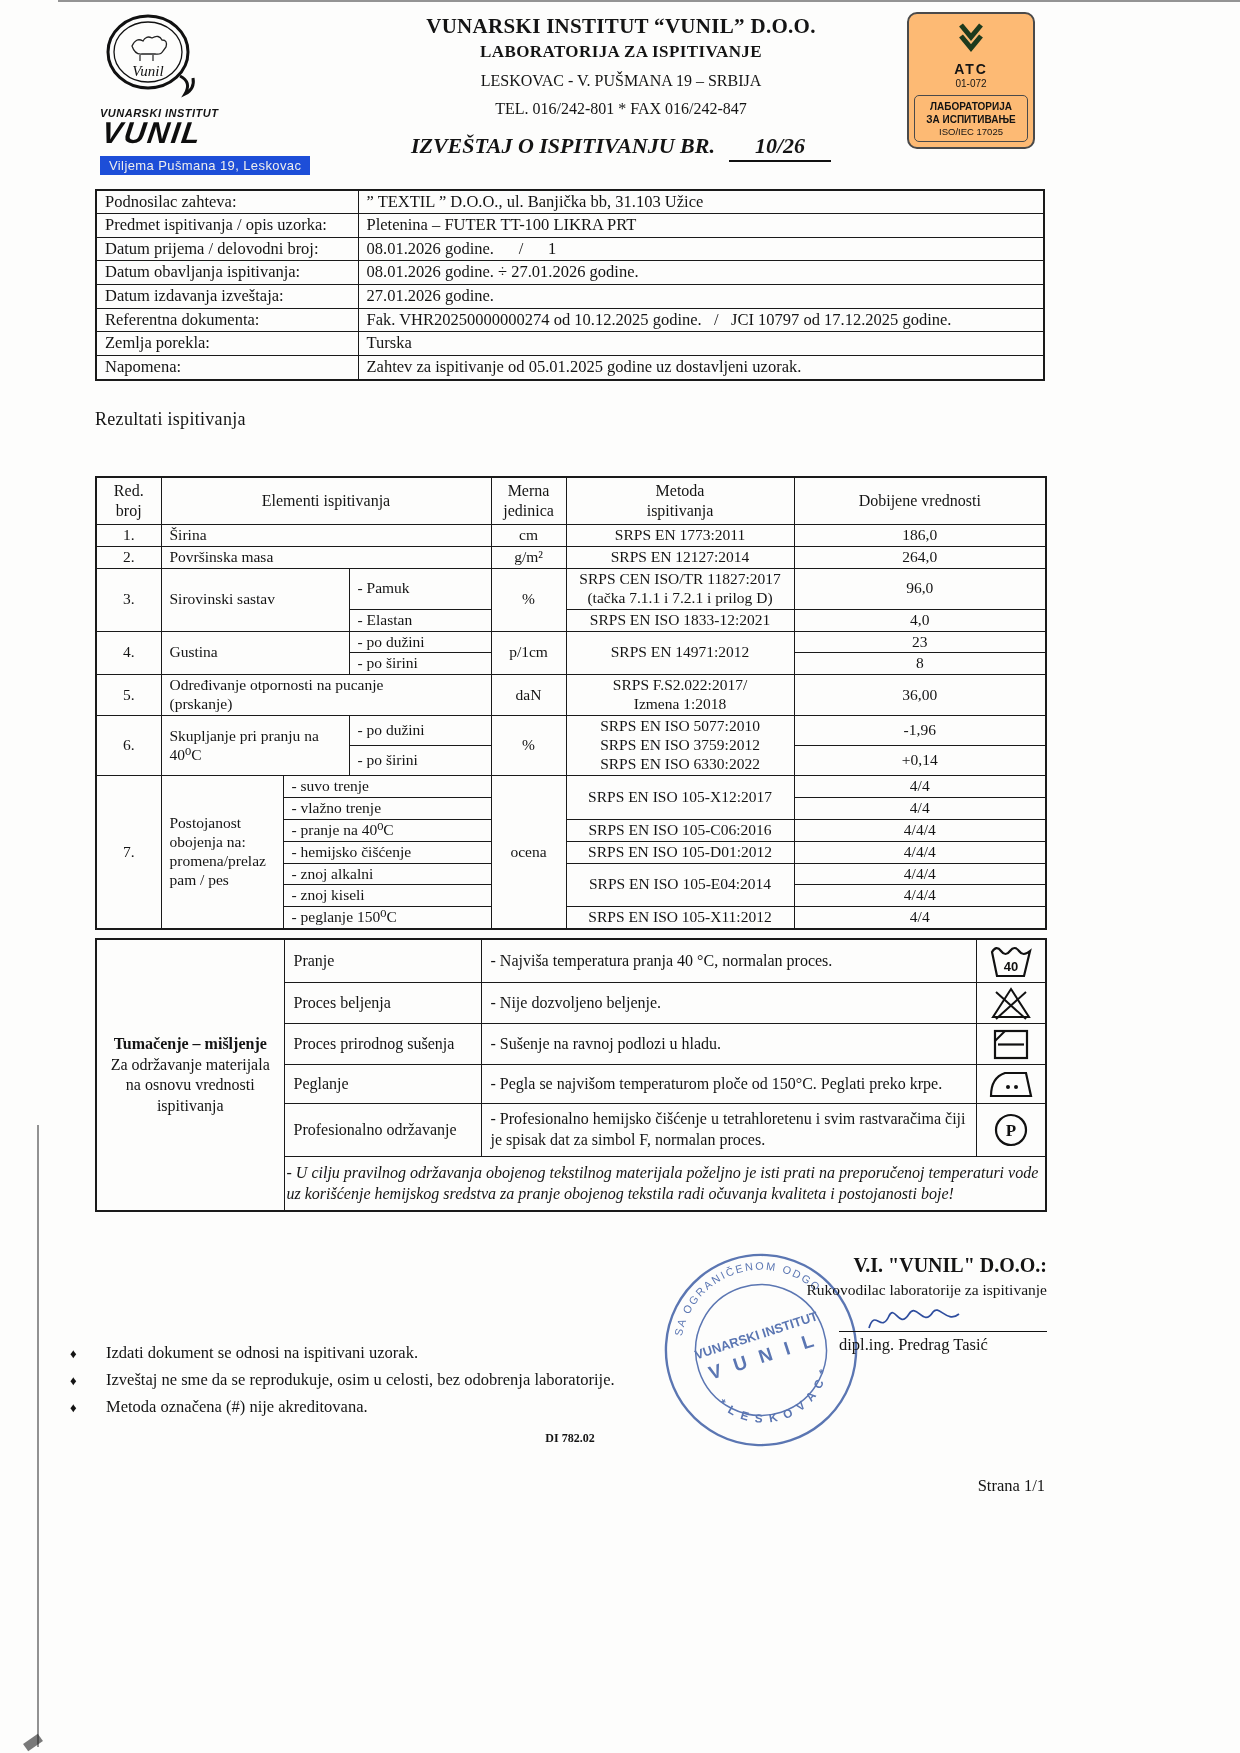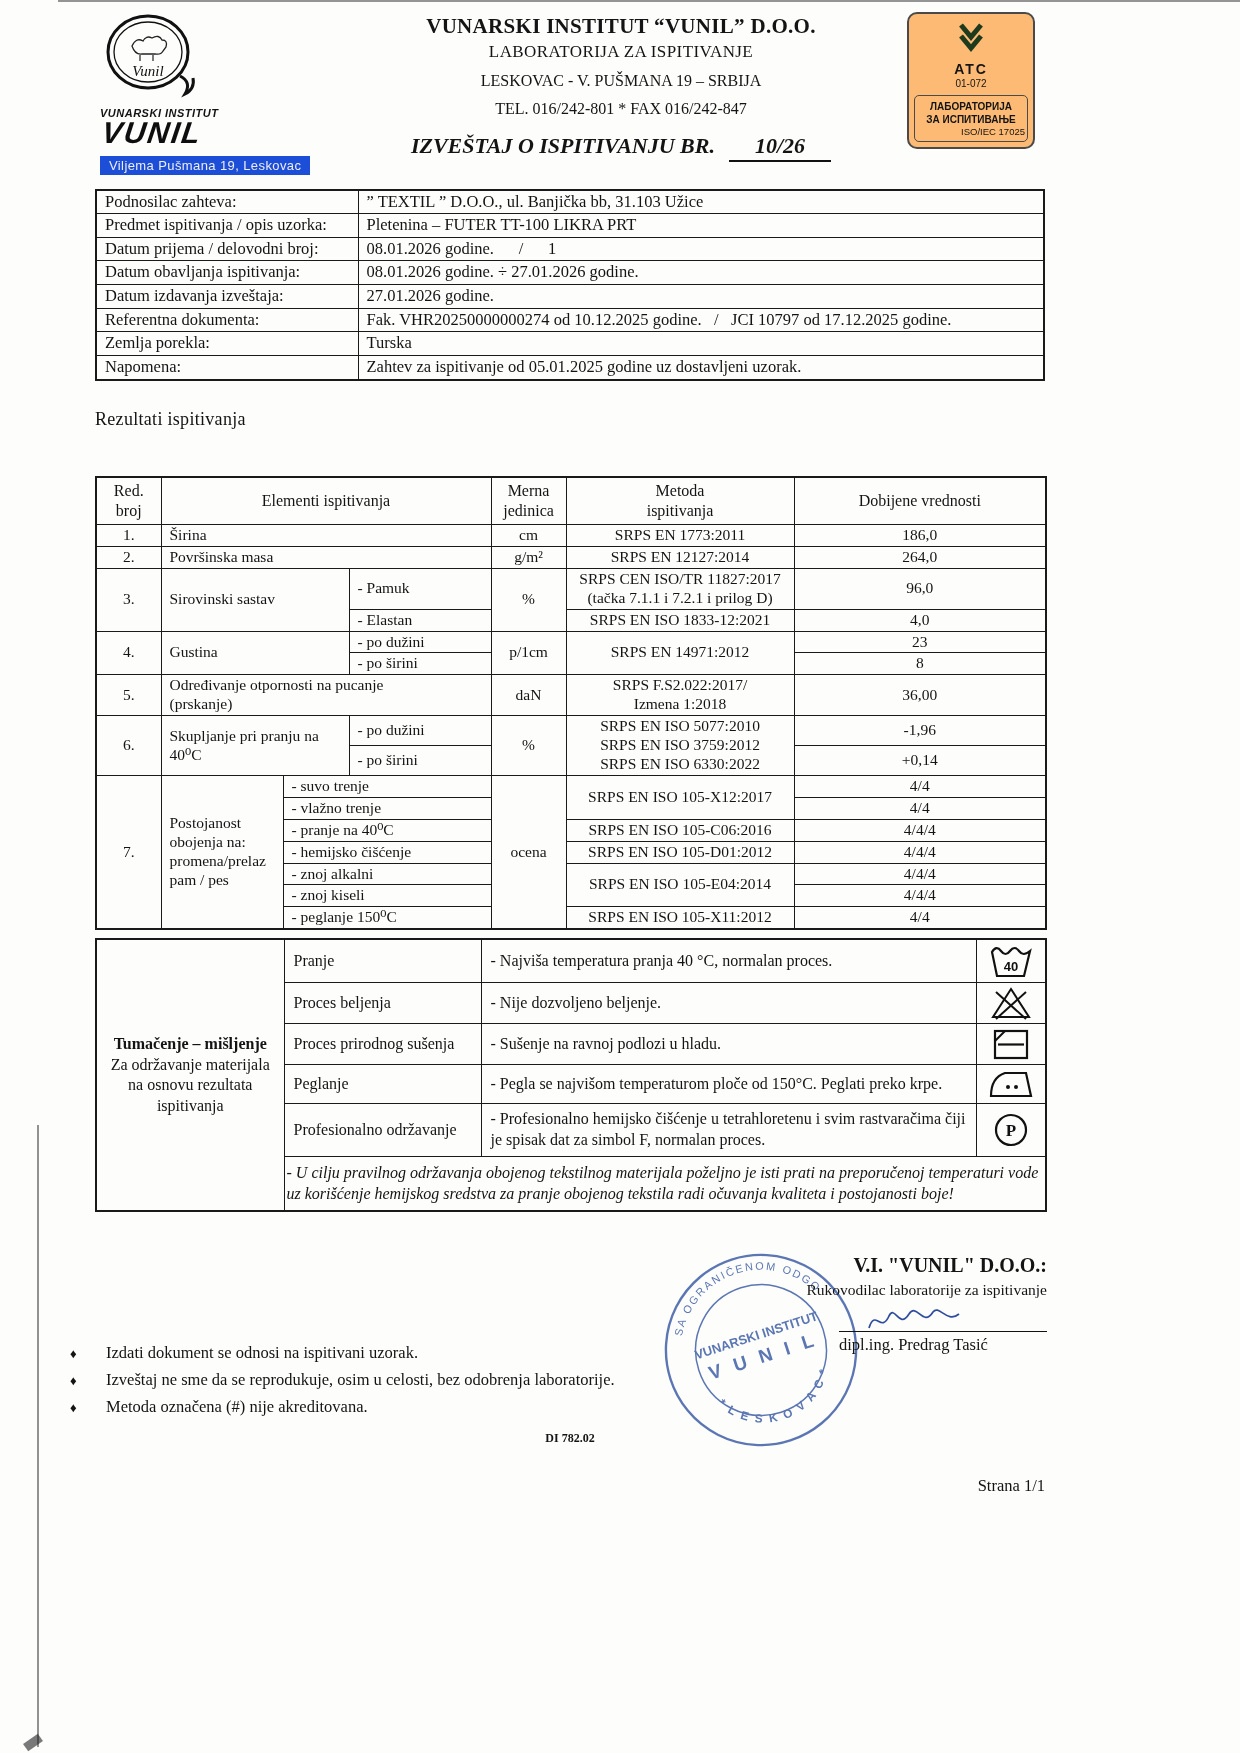--- a/index.html
+++ b/index.html
@@ -13,29 +13,29 @@
   .artifact-corner { position:absolute; left:24px; bottom:6px; width:18px; height:9px; background:#222; transform:rotate(-35deg); opacity:.6; }
 
   
   .header { display:flex; align-items:flex-start; padding:10px 205px 0 100px; }
   .logo-col { width:235px; flex:none; display:flex; flex-direction:column; align-items:flex-start; }
   .logo-inst { font-family:"Liberation Sans",sans-serif; font-size:11px; font-weight:bold; font-style:italic; letter-spacing:.5px; margin-top:5px; }
   .logo-brand { font-family:"Liberation Sans",sans-serif; font-size:30px; font-weight:bold; font-style:italic; letter-spacing:2px; line-height:.95; color:#0e0e0e; transform:skewX(-8deg); transform-origin:left bottom; }
   .logo-addr { background:#1d4ed8; color:#eeeeee; font-family:"Liberation Sans",sans-serif; font-size:13px; padding:2px 9px; margin-top:8px; letter-spacing:.4px; }
   .center-col { flex:1; text-align:center; padding-top:4px; }
   .company { font-size:21px; font-weight:bold; letter-spacing:.3px; }
-  .lab { font-size:17px; font-weight:normal; margin-top:3px; letter-spacing:.4px; }
+  .lab { font-size:17px; font-weight:bold; margin-top:3px; letter-spacing:.4px; }
   .addr, .phone { font-size:16px; margin-top:10px; }
   .title-row { margin-top:15px; font-style:italic; font-weight:bold; font-size:22px; white-space:nowrap; }
   .title-no { display:inline-block; border-bottom:2.5px solid #111; padding:0 26px 1px; margin-left:14px; }
   .badge { width:128px; flex:none; border:2px solid #4a4a4a; border-radius:10px; padding:7px 5px 5px; text-align:center; font-family:"Liberation Sans",sans-serif; margin-top:2px; background:#fdba74; }
   .badge-name { font-weight:bold; font-size:14px; letter-spacing:2px; margin-top:2px; }
   .badge-code { font-size:10px; margin-top:1px; }
   .badge-box { border:1.5px solid #4a4a4a; border-radius:5px; margin-top:6px; padding:4px 2px 3px; font-size:10px; font-weight:bold; line-height:1.3; }
-  .badge-box .iso { font-weight:normal; font-size:9.5px;text-align:right; }
+  .badge-box .iso { font-weight:normal; font-size:9.5px; }
 
   
   .content { width:950px; margin-left:95px; }
   table { border-collapse:collapse; }
 
   
   .info-table { width:100%; margin-top:14px; border:2px solid #1a1a1a; }
   .info-table td { border:1px solid #1a1a1a; font-size:16.5px; padding:1px 8px; line-height:1.25; white-space:pre-wrap; vertical-align:middle; }
   .info-table td.lbl { width:262px; }
 
@@ -307,21 +307,21 @@
         <col style="width:188px">
           <col style="width:197px">
           <col style="width:495px">
           <col style="width:70px">
       </colgroup>
       <tbody>
           <tr>
         <td rowspan="6" class="care-left">
           <div class="b">Tumačenje – mišljenje</div>
           <div>Za održavanje materijala</div>
-          <div>na osnovu rezultata</div>
+          <div>na osnovu vrednosti</div>
           <div>ispitivanja</div>
         </td>
         <td>Pranje</td>
         <td>-  Najviša temperatura pranja 40 °C, normalan proces.</td>
         <td class="care-sym">
           <svg class="sym" width="46" height="38" viewBox="0 0 46 38">
             <path d="M4 10 C7 5 10 5 13 9 C16 13 19 13 22 9 C25 5 28 5 31 9 C34 13 37 13 42 9 L36 34 L9 34 Z" fill="none" stroke="#111" stroke-width="2.2"></path>
             <text x="23" y="29" font-size="13" font-weight="bold" text-anchor="middle" fill="#111" font-family="Liberation Sans, sans-serif">40</text>
           </svg>
         </td>

